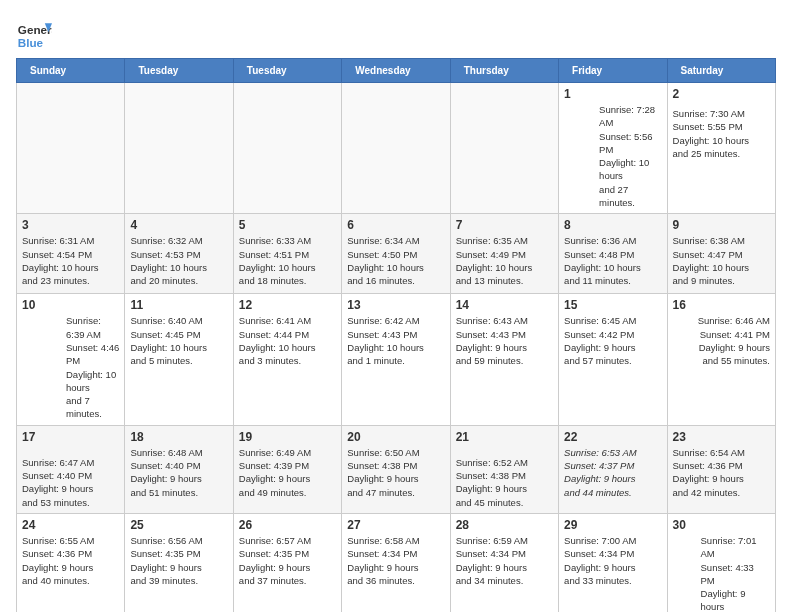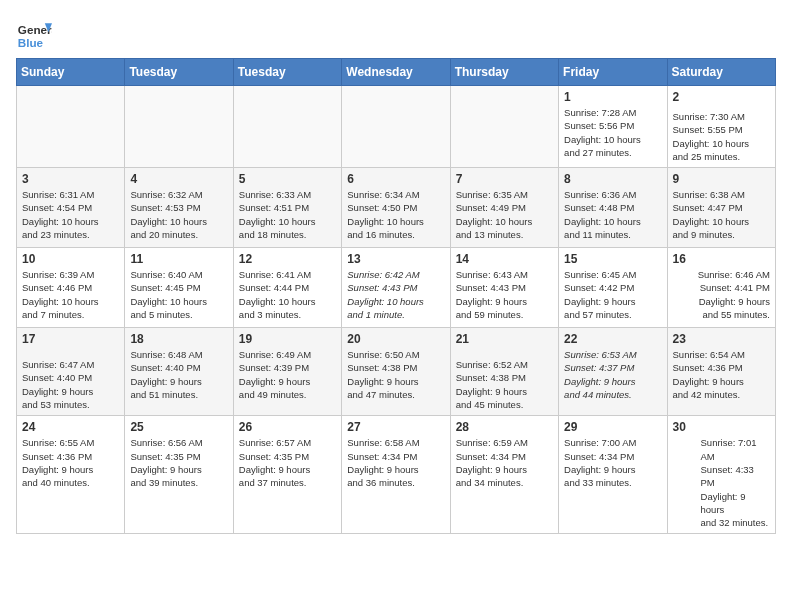--- a/index.html
+++ b/index.html
@@ -37,23 +37,23 @@
       margin-top: 2px;
     }
     table {
       width: 100%;
       border-collapse: collapse;
       table-layout: fixed;
     }
     thead tr th {
       background-color: #4a7fc1;
       color: #fff;
-      font-size: 12px;
+      font-size: 10px;
       font-weight: bold;
-      padding: 6px 4px;
+      padding: 6px 13px;
       text-align: left;
       border: 1px solid #3a6aaa;
     }
     tbody tr td {
       vertical-align: top;
       border: 1px solid #ccc;
       padding: 4px 5px;
       font-size: 10px;
       color: #333;
       height: 80px;
@@ -106,21 +106,21 @@
   </thead>
   <tbody id="calendar-body">
       <tr>
         <td class="empty-cell"></td>
         <td class="empty-cell"></td>
         <td class="empty-cell"></td>
         <td class="empty-cell"></td>
         <td class="empty-cell"></td>
         <td>
           <span class="day-number">1</span>
-          <div class="cell-content" style="white-space: pre-line;">Sunrise: 7:28 AM
+          <div class="cell-content" style="white-space: pre-line; margin-left: 35px;">Sunrise: 7:28 AM
 Sunset: 5:56 PM
 Daylight: 10 hours
 and 27 minutes.</div>
         </td>
         <td>
           <span class="day-number">2</span>
           <div class="cell-content" style="white-space: pre-line; margin-top: 6px;">Sunrise: 7:30 AM
 Sunset: 5:55 PM
 Daylight: 10 hours
 and 25 minutes.</div>
@@ -173,42 +173,42 @@
           <span class="day-number">9</span>
           <div class="cell-content" style="white-space: pre-line;">Sunrise: 6:38 AM
 Sunset: 4:47 PM
 Daylight: 10 hours
 and 9 minutes.</div>
         </td>
       </tr>
       <tr>
         <td>
           <span class="day-number">10</span>
-          <div class="cell-content" style="white-space: pre-line;">Sunrise: 6:39 AM
+          <div class="cell-content" style="white-space: pre-line; margin-left: 44px;">Sunrise: 6:39 AM
 Sunset: 4:46 PM
 Daylight: 10 hours
 and 7 minutes.</div>
         </td>
         <td>
           <span class="day-number">11</span>
           <div class="cell-content" style="white-space: pre-line;">Sunrise: 6:40 AM
 Sunset: 4:45 PM
 Daylight: 10 hours
 and 5 minutes.</div>
         </td>
         <td>
           <span class="day-number">12</span>
           <div class="cell-content" style="white-space: pre-line;">Sunrise: 6:41 AM
 Sunset: 4:44 PM
 Daylight: 10 hours
 and 3 minutes.</div>
         </td>
         <td>
           <span class="day-number">13</span>
-          <div class="cell-content" style="white-space: pre-line; font-style: italic;">Sunrise: 6:42 AM
+          <div class="cell-content" style="white-space: pre-line;">Sunrise: 6:42 AM
 Sunset: 4:43 PM
 Daylight: 10 hours
 and 1 minute.</div>
         </td>
         <td>
           <span class="day-number">14</span>
           <div class="cell-content" style="white-space: pre-line;">Sunrise: 6:43 AM
 Sunset: 4:43 PM
 Daylight: 9 hours
 and 59 minutes.</div>

